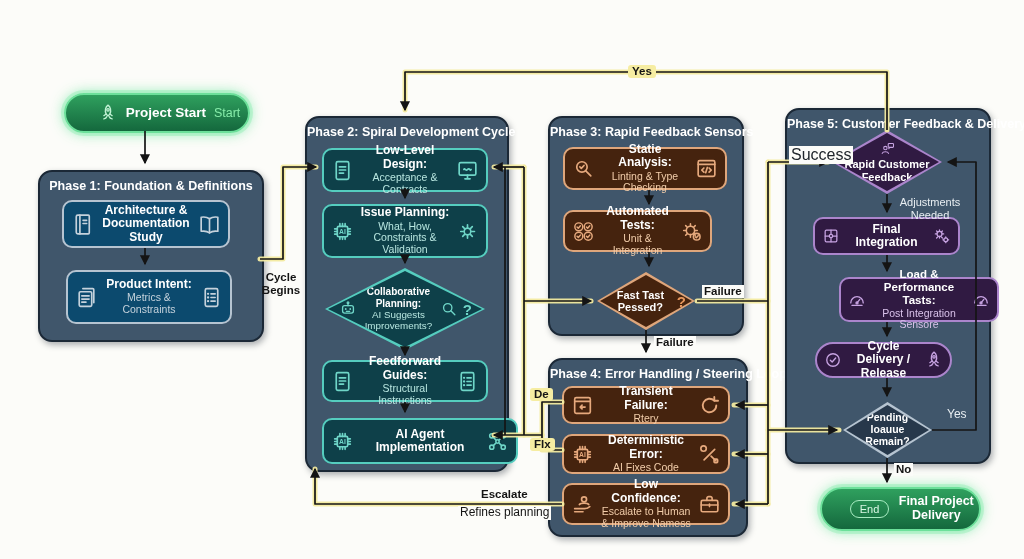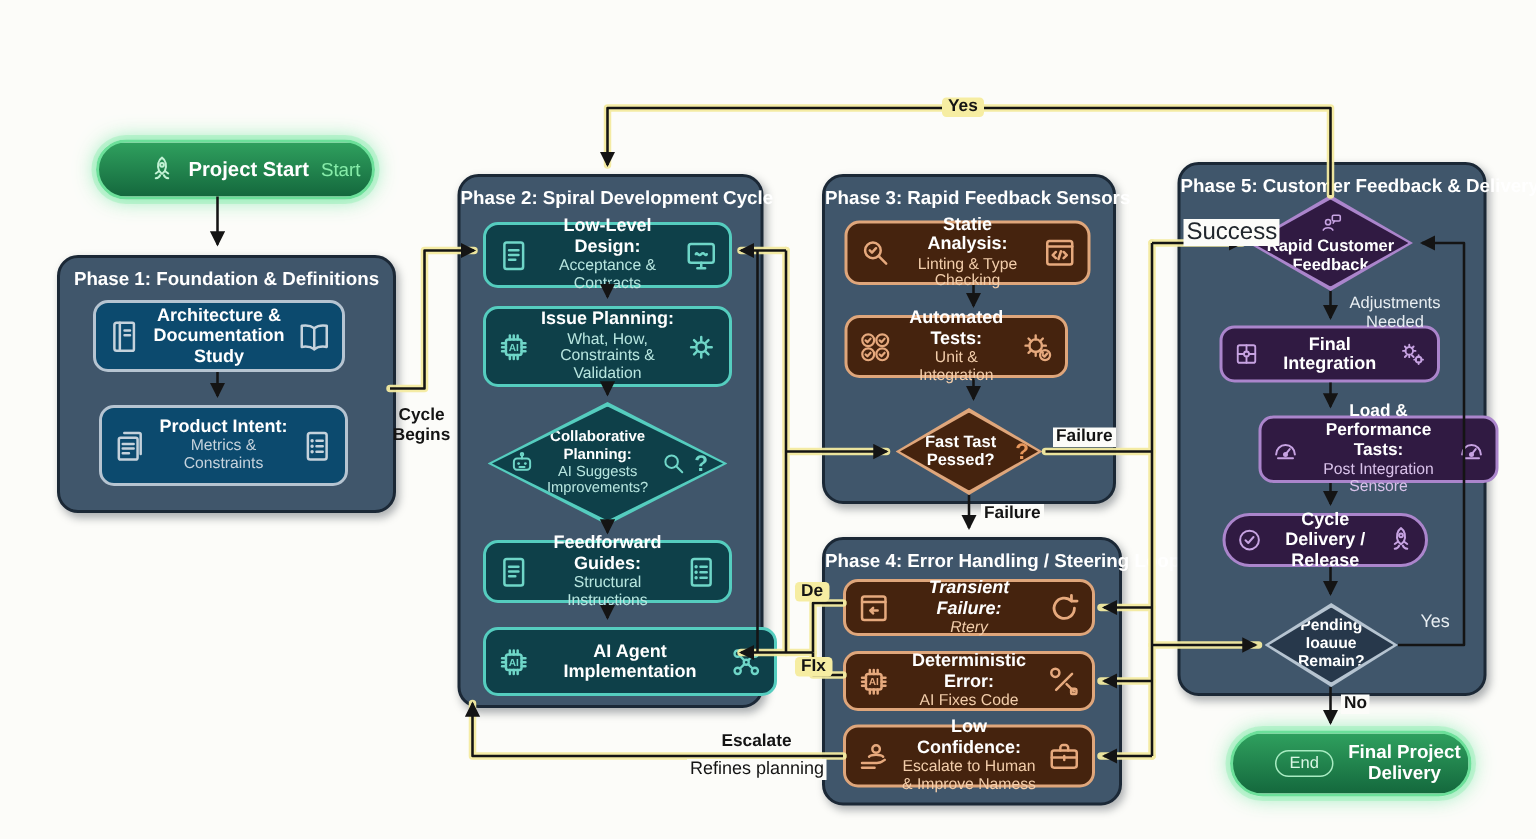--- a/index.html
+++ b/index.html
@@ -390,21 +390,21 @@
       <div class="drow" style="gap:2px;padding:0 6px;">
         <div class="nt" style="font-size:11px">Fast Tast Pessed?</div>
         <span class="qmark">?</span>
       </div>
     </div>
   </div>
 
   <div class="phase zboxes c3" style="left:548px;top:358px;width:196px;height:175px;">
     <div class="ph">Phase 4: Error Handling / Steering Loop</div>
   </div>
-  <div class="node n3 zboxes c3" style="left:562px;top:386px;width:168px;height:38px;font-style:italic;">
+  <div class="node n3 zboxes c3" style="left:562px;top:386px;width:168px;height:38px;">
     <svg class="ic">
         <use href="#sy-winundo"></use>
       </svg>
     <div class="txt">
         <div class="nt">Transient Failure:</div>
       <div class="ns">Rtery</div>
       </div>
     <svg class="ic">
         <use href="#sy-refresh"></use>
       </svg>

